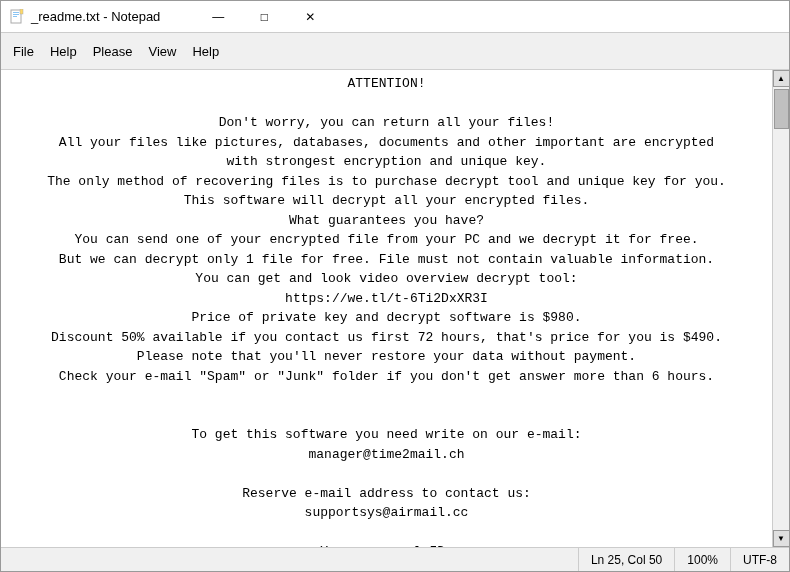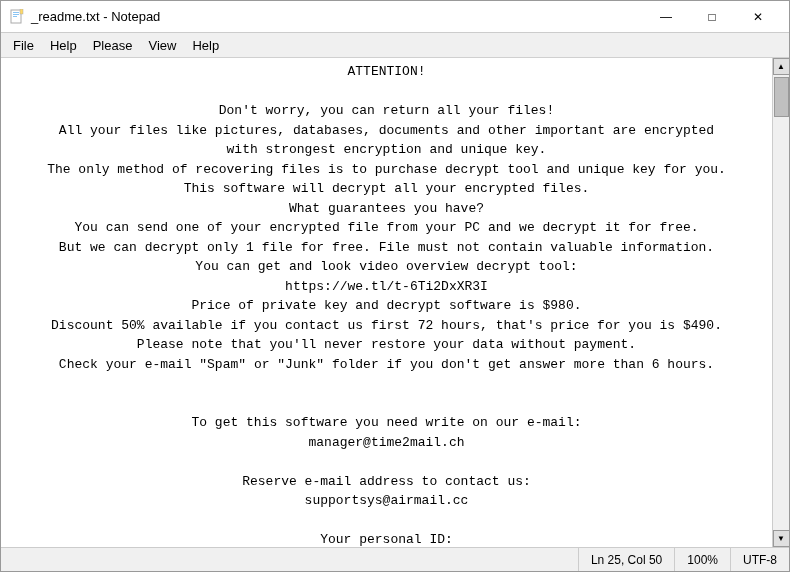--- a/index.html
+++ b/index.html
@@ -25,21 +25,21 @@
       box-shadow: 2px 2px 8px rgba(0,0,0,0.4);
     }
 
     .title-bar {
       background: #fff;
       height: 32px;
       display: flex;
       align-items: center;
       padding: 0 8px;
       border-bottom: 1px solid #ccc;
-      justify-content: space-between;
+      justify-content: flex-start;
       user-select: none;
       gap: 35px;
     }
 
     .title-bar-left {
       display: flex;
       align-items: center;
       gap: 6px;
     }
 
@@ -70,21 +70,21 @@
       background: transparent;
       border: none;
       color: #000;
     }
 
     .menu-bar {
       background: #f0f0f0;
       height: 22px;
       display: flex;
       align-items: center;
-      padding: 12px 4px;
+      padding: 18px 4px;
       border-bottom: 1px solid #d0d0d0;
     }
 
     .menu-item {
       padding: 0 8px;
       height: 22px;
       display: flex;
       align-items: center;
       font-size: 13px;
       color: #000;

